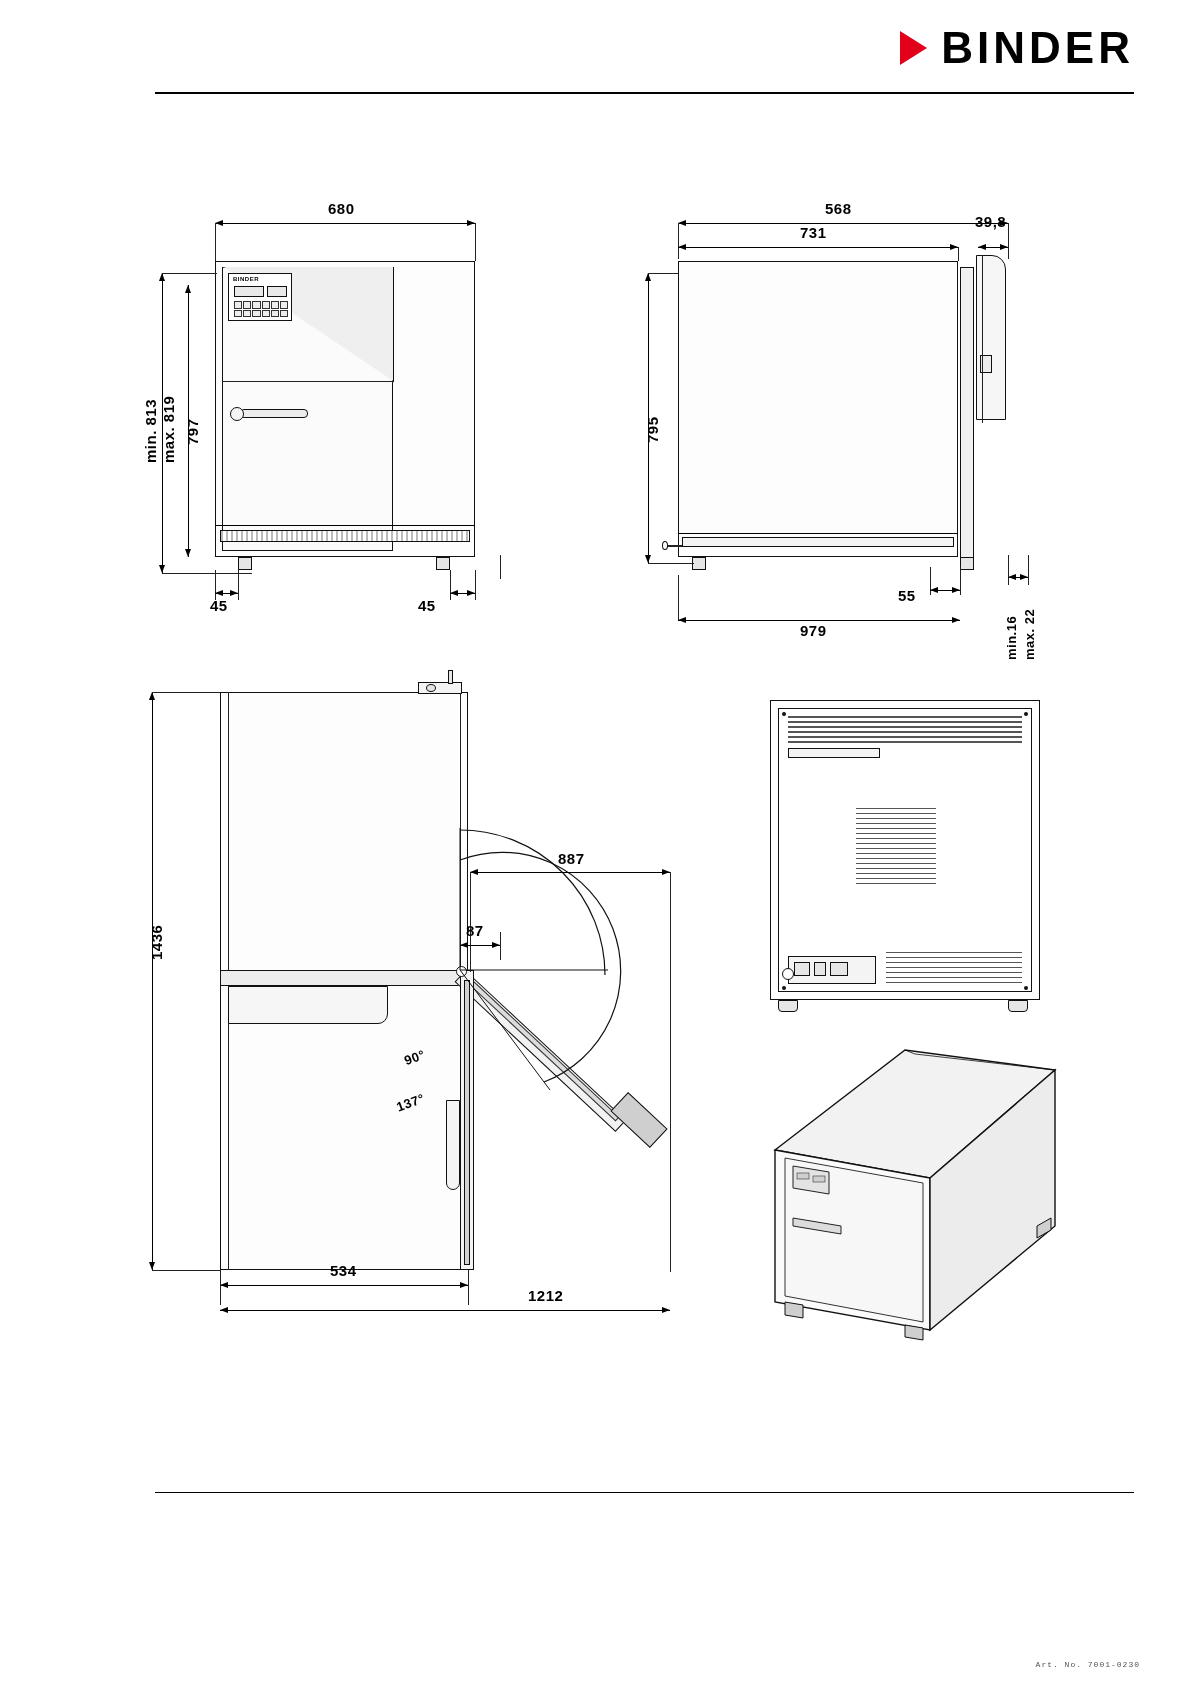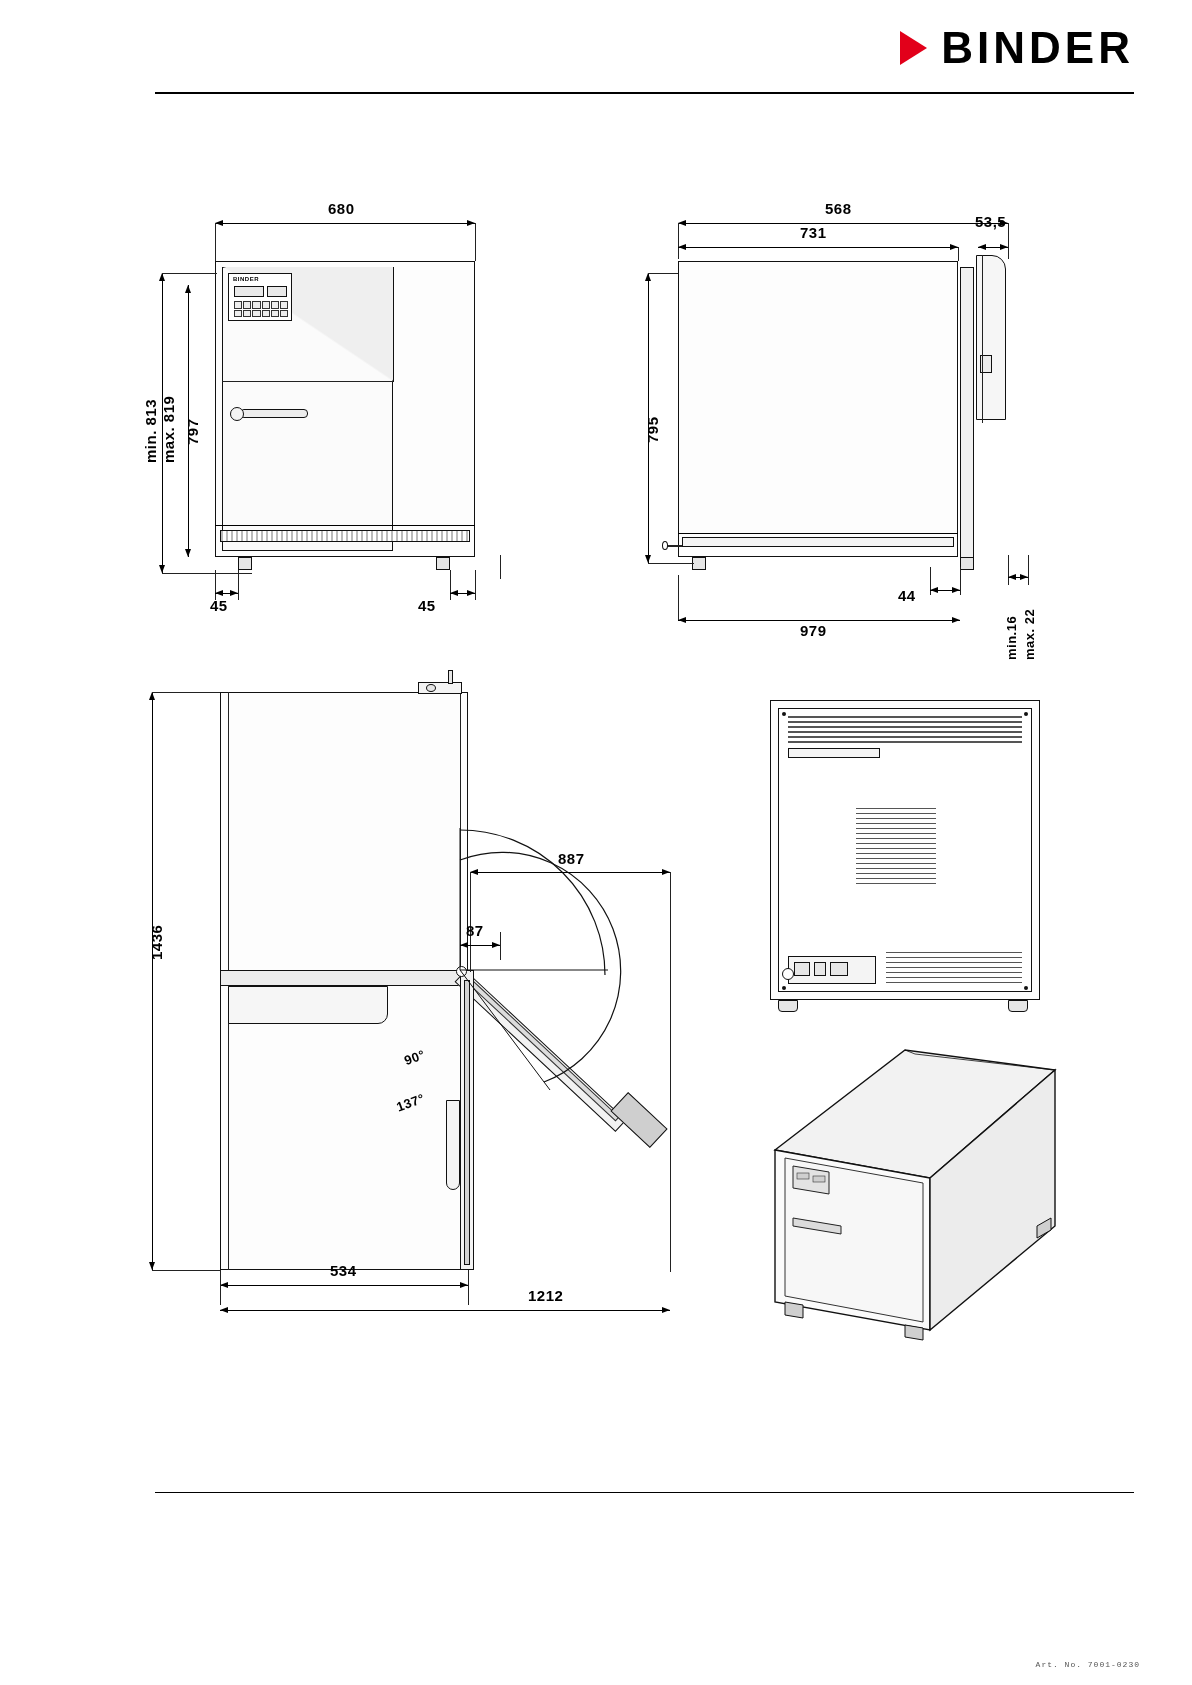--- a/index.html
+++ b/index.html
@@ -241,21 +241,21 @@
 
     <div class="ln h dimline" style="left:48px; top:52px; width:280px;"></div>
     <div class="arrow-l" style="left:48px; top:49px;"></div>
     <div class="arrow-r" style="left:320px; top:49px;"></div>
     <div class="ln v thin" style="left:328px; top:52px; height:14px;"></div>
     <div class="dimtext" style="left:170px; top:29px;">731</div>
 
     <div class="ln h dimline" style="left:348px; top:52px; width:30px;"></div>
     <div class="arrow-l" style="left:348px; top:49px;"></div>
     <div class="arrow-r" style="left:370px; top:49px;"></div>
-    <div class="dimtext" style="left:345px; top:18px;">53,5</div>
+    <div class="dimtext" style="left:345px; top:18px;">39,8</div>
 
     <div class="box" style="left:48px; top:66px; width:280px; height:296px; background:#fdfdfd;"></div>
 
     <div class="box thin" style="left:330px; top:72px; width:14px; height:296px; background:#f0f0f0;"></div>
     <div class="box thin" style="left:346px; top:60px; width:30px; height:165px; border-radius:0 14px 0 0; background:#f6f6f6;"></div>
     <div class="box thin" style="left:350px; top:160px; width:12px; height:18px; background:#ececec;"></div>
     <div class="ln v thin" style="left:352px; top:60px; height:168px;"></div>
 
     <div class="ln h" style="left:48px; top:338px; width:280px;"></div>
     <div class="box thin fill-l" style="left:52px; top:342px; width:272px; height:10px;"></div>
@@ -269,21 +269,21 @@
     <div class="arrow-d" style="left:15px; top:360px;"></div>
     <div class="ln h thin" style="left:18px; top:78px; width:30px;"></div>
     <div class="ln h thin" style="left:18px; top:368px; width:46px;"></div>
     <div class="dimtext vert" style="left:14px; top:248px;">795</div>
 
     <div class="ln v thin" style="left:300px; top:372px; height:28px;"></div>
     <div class="ln v thin" style="left:330px; top:372px; height:28px;"></div>
     <div class="ln h dimline" style="left:300px; top:395px; width:30px;"></div>
     <div class="arrow-l" style="left:300px; top:392px;"></div>
     <div class="arrow-r" style="left:322px; top:392px;"></div>
-    <div class="dimtext" style="left:268px; top:392px;">44</div>
+    <div class="dimtext" style="left:268px; top:392px;">55</div>
 
     <div class="ln h dimline" style="left:48px; top:425px; width:282px;"></div>
     <div class="arrow-l" style="left:48px; top:422px;"></div>
     <div class="arrow-r" style="left:322px; top:422px;"></div>
     <div class="ln v thin" style="left:48px; top:380px; height:45px;"></div>
     <div class="dimtext" style="left:170px; top:427px;">979</div>
 
     <div class="ln v thin" style="left:378px; top:360px; height:30px;"></div>
     <div class="ln v thin" style="left:398px; top:360px; height:30px;"></div>
     <div class="ln h dimline" style="left:378px; top:382px; width:20px;"></div>

